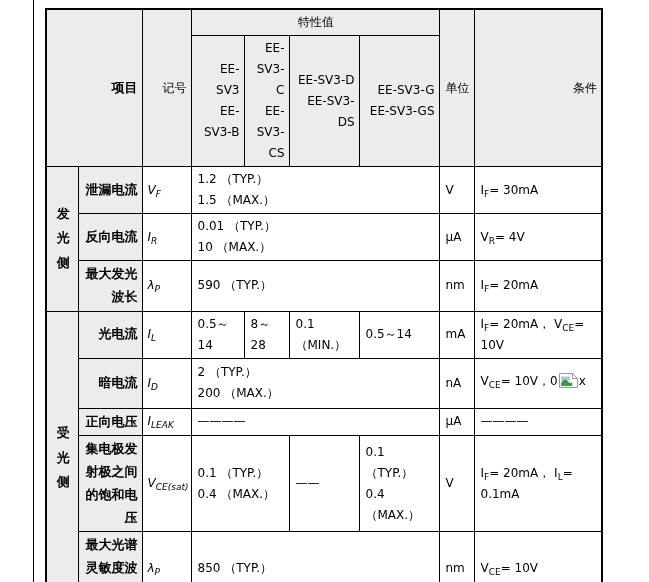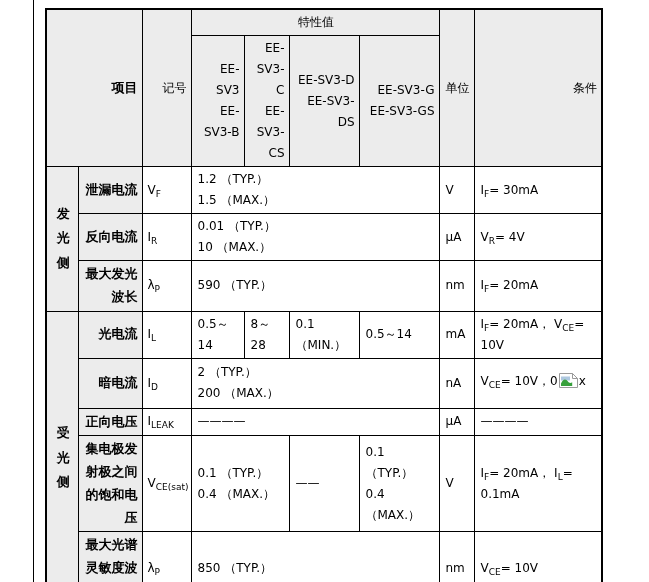--- a/index.html
+++ b/index.html
@@ -23,21 +23,21 @@
     line-height:1.75;
     vertical-align:middle;
     overflow:hidden;
     word-wrap:break-word;
     overflow-wrap:break-word;
   }
   .gray { background:#ececec; }
   .cjk  { font-weight:bold; font-size:13px;text-align:right; }
   .reg  { font-weight:normal; font-size:12px;text-align:right; }
   .center { text-align:center; }
-  .sym { white-space:nowrap; padding-left:5px; }
+  .sym { white-space:nowrap; padding-left:5px;font-style:italic; }
   sub { font-size:9px; line-height:0; }
   .vert {
     width:15px; margin:12px auto;
     word-break:break-all; text-align:center;
     line-height:1.9; font-weight:bold; font-size:13px;
   }
   
   tr.hA { height:25px; } tr.hB { height:88px; }
   tr.r1 { height:45px; } tr.r2 { height:46px; } tr.r3 { height:45px; }
   tr.r4 { height:34px; } tr.r5 { height:50px; } tr.r6 { height:26px; }

